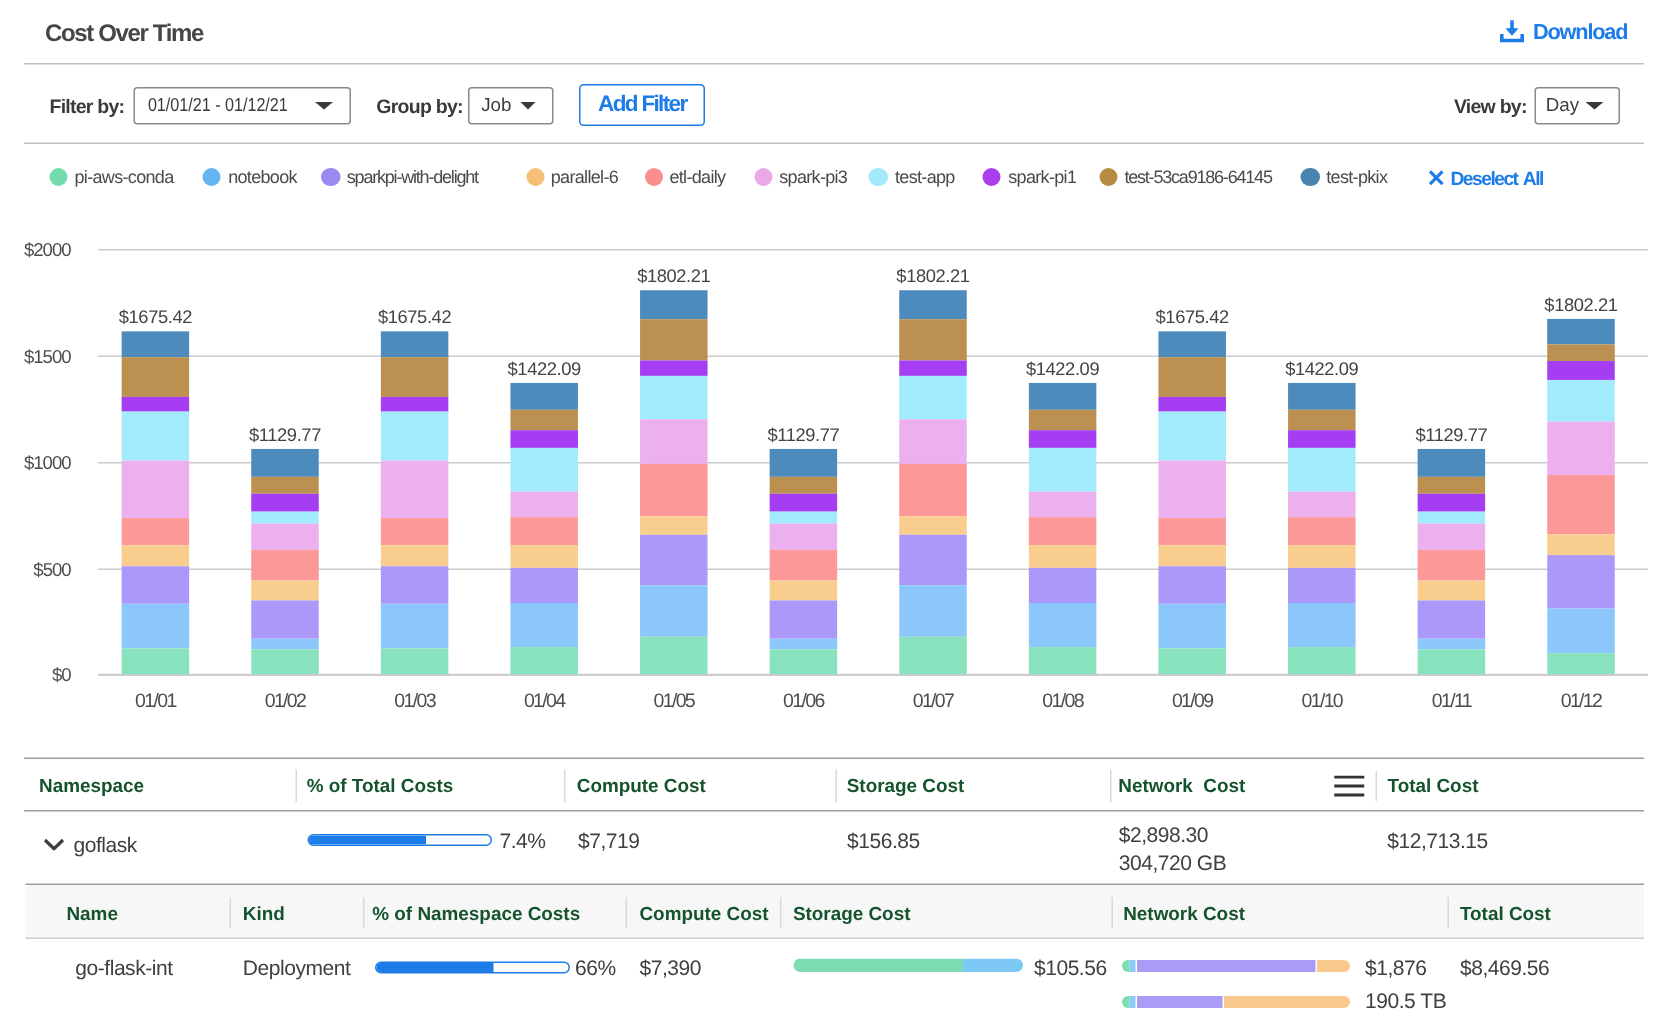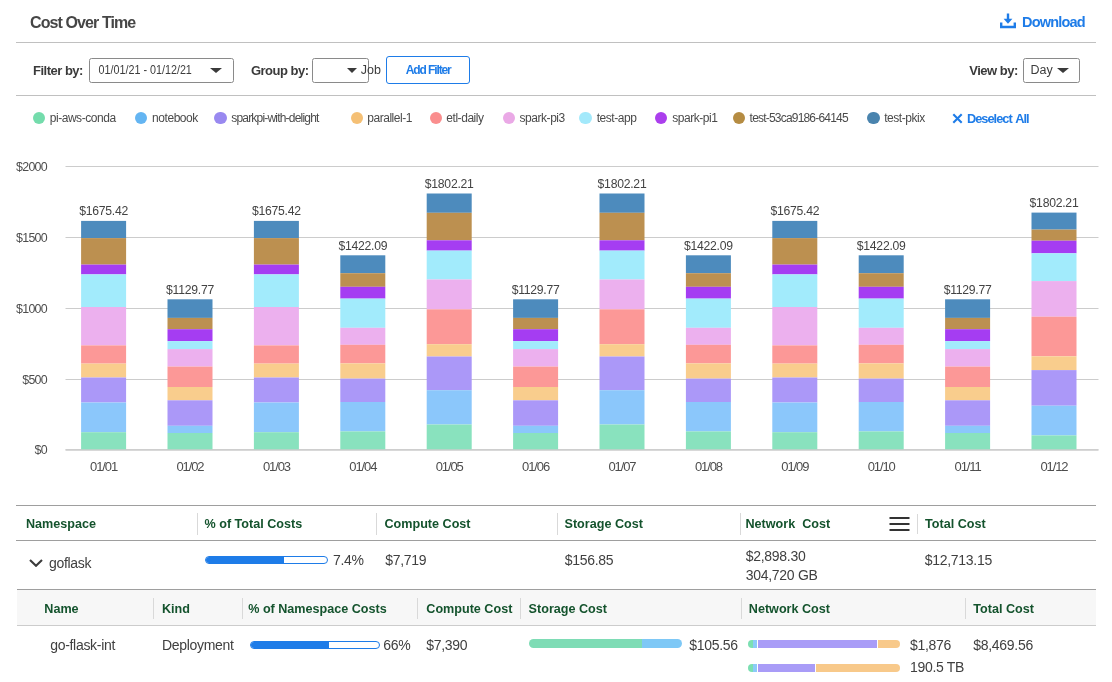--- a/index.html
+++ b/index.html
@@ -25,42 +25,42 @@
 </svg>
 <div class="abs bold blue" style="left:1022px;top:14px;font-size:14.5px;letter-spacing:-0.8px;">Download</div>
 <div class="hline" style="left:16px;top:42px;width:1080px;"></div>
 
 <div class="flab" style="left:33px;top:63px;">Filter by:</div>
 <div class="sel" style="left:89.4px;width:145px;">
   <span style="padding-left:10px;white-space:nowrap;display:inline-block;transform:scaleX(0.86);transform-origin:left center;">01/01/21 - 01/12/21</span>
   <span class="caret" style="position:absolute;right:11px;"></span>
 </div>
 <div class="flab" style="left:250.9px;top:63px;">Group by:</div>
-<div class="sel" style="left:311.8px;width:57.5px;padding-left:40px;">
+<div class="sel" style="left:311.8px;width:57.5px;">
   <span style="padding-left:8px;">Job</span>
   <span class="caret" style="position:absolute;right:11.5px;border-left-width:5.5px;border-right-width:5.5px;border-top-width:5px;"></span>
 </div>
 <div class="abs" style="left:386.4px;top:56px;width:83.6px;height:27.5px;border:1.5px solid #1e7ce8;border-radius:3px;display:flex;align-items:center;justify-content:center;">
-  <span class="bold blue" style="font-size:12px;letter-spacing:-1.1px;">Add Filter</span>
+  <span class="bold blue" style="font-size:15px;letter-spacing:-1.1px;">Add Filter</span>
 </div>
 <div class="flab" style="left:969.3px;top:63px;">View by:</div>
 <div class="sel" style="left:1022.5px;width:57.5px;">
   <span style="padding-left:7px;">Day</span>
   <span class="caret" style="position:absolute;right:10px;"></span>
 </div>
 <div class="hline" style="left:16px;top:95.2px;width:1080px;"></div>
 
 <div class="dot" style="left:32.6px;background:#74dcac"></div>
 <div class="leglab" style="left:49.7px;">pi-aws-conda</div>
 <div class="dot" style="left:134.9px;background:#64b5f2"></div>
 <div class="leglab" style="left:152.1px;">notebook</div>
 <div class="dot" style="left:214.1px;background:#9989f0"></div>
 <div class="leglab" style="left:231.2px;letter-spacing:-0.8px;">sparkpi-with-delight</div>
 <div class="dot" style="left:350.6px;background:#f5c075"></div>
-<div class="leglab" style="left:367.2px;">parallel-1</div>
+<div class="leglab" style="left:367.2px;">parallel-6</div>
 <div class="dot" style="left:429.7px;background:#fa8e8e"></div>
 <div class="leglab" style="left:446.3px;">etl-daily</div>
 <div class="dot" style="left:502.9px;background:#eaa9e6"></div>
 <div class="leglab" style="left:519.5px;">spark-pi3</div>
 <div class="dot" style="left:579.1px;background:#a3e9fb"></div>
 <div class="leglab" style="left:596.7px;">test-app</div>
 <div class="dot" style="left:654.5px;background:#ab3fed"></div>
 <div class="leglab" style="left:672.2px;">spark-pi1</div>
 <div class="dot" style="left:732.5px;background:#b58c42"></div>
 <div class="leglab" style="left:749.6px;letter-spacing:-0.8px;">test-53ca9186-64145</div>

